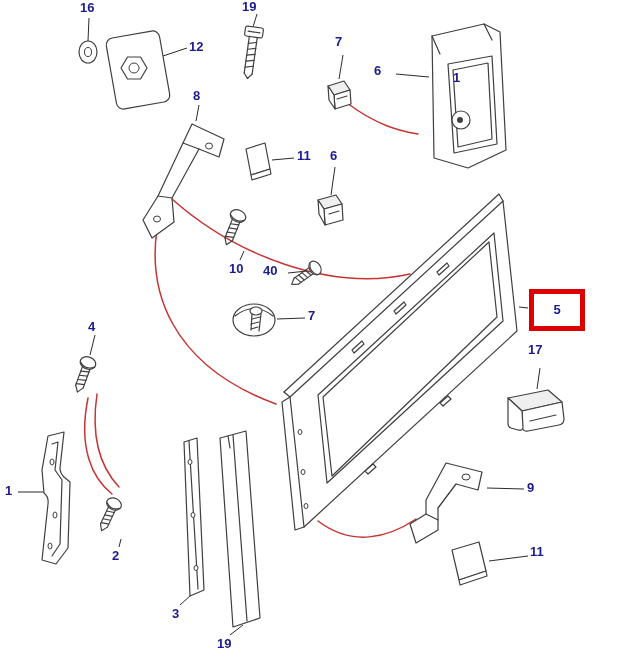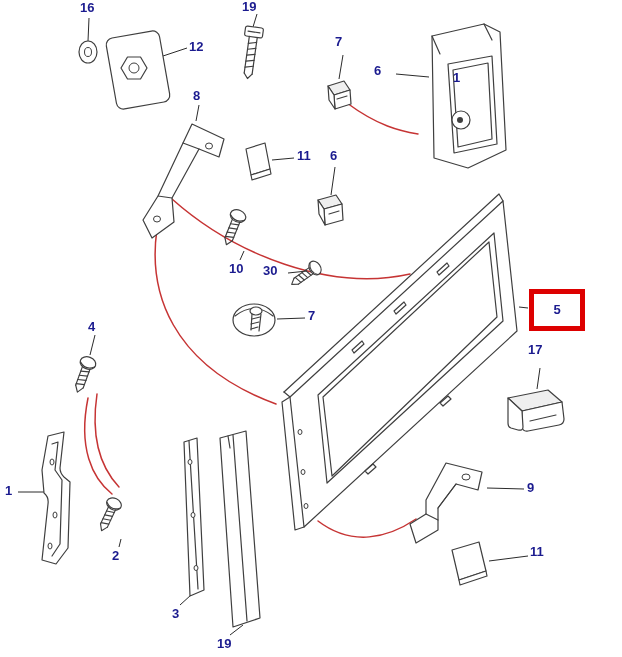--- a/index.html
+++ b/index.html
@@ -231,21 +231,21 @@
   <span class="callout" style="left:80px;top:1px">16</span>
   <span class="callout" style="left:189px;top:40px">12</span>
   <span class="callout" style="left:242px;top:0px">19</span>
   <span class="callout" style="left:335px;top:35px">7</span>
   <span class="callout" style="left:374px;top:64px">6</span>
   <span class="callout" style="left:453px;top:71px">1</span>
   <span class="callout" style="left:193px;top:89px">8</span>
   <span class="callout" style="left:297px;top:149px">11</span>
   <span class="callout" style="left:330px;top:149px">6</span>
   <span class="callout" style="left:229px;top:262px">10</span>
-  <span class="callout" style="left:263px;top:264px">30</span>
+  <span class="callout" style="left:263px;top:264px">40</span>
   <span class="callout" style="left:308px;top:309px">7</span>
 
   <div class="highlight-box">
     <span class="callout">5</span>
   </div>
 
   <span class="callout" style="left:528px;top:343px">17</span>
   <span class="callout" style="left:88px;top:320px">4</span>
   <span class="callout" style="left:5px;top:484px">1</span>
   <span class="callout" style="left:112px;top:549px">2</span>

